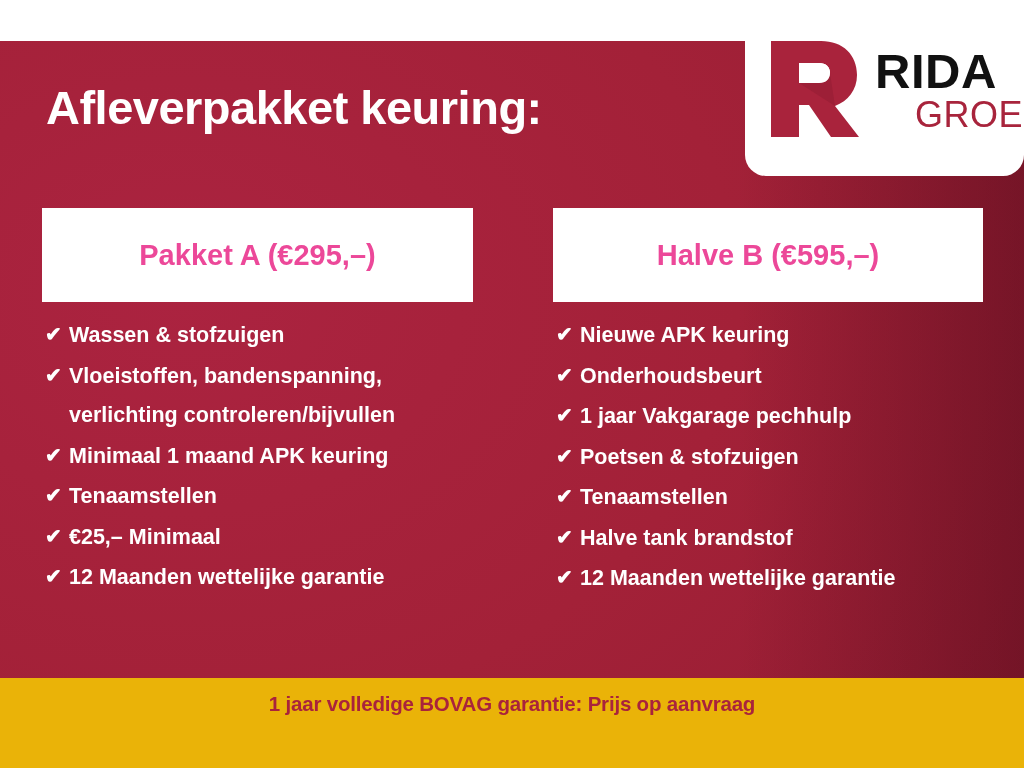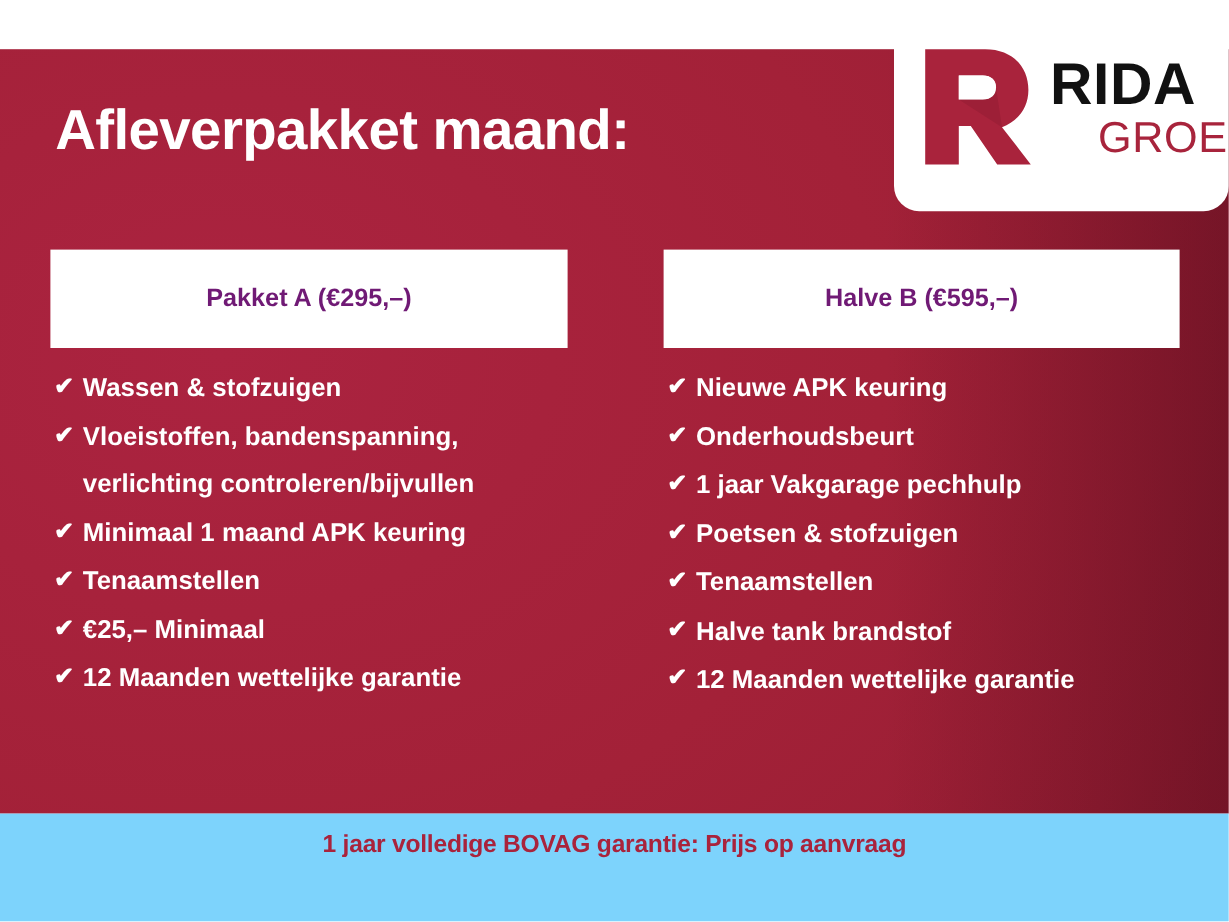--- a/index.html
+++ b/index.html
@@ -92,26 +92,26 @@
     z-index:3;
   }
   .col {
     position:absolute;
     top:0;
   }
   .col-a { left:42px; width:431px; }
   .col-b { left:553px; width:430px; }
   .pkg-header {
     background:#ffffff;
-    height:82px;
+    height:94px;
     display:flex;
     align-items:center;
     justify-content:center;
-    color:#701a75;
-    font-size:21px;
+    color:#ec4899;
+    font-size:29px;
     font-weight:bold;
     letter-spacing:0px;
     white-space:nowrap;
   }
   .pkg-list {
     list-style:none;
     margin-top:14px;
   }
   .pkg-item {
     display:flex;
@@ -134,21 +134,21 @@
   .item-text {
     flex:1 1 auto;
     white-space:pre-line;
     font-weight:bold;
   }
   
   .footer {
     position:absolute;
     left:0; top:678px;
     width:1024px; height:90px;
-    background:#7dd3fc;
+    background:#eab308;
     display:flex;
     align-items:flex-start;
     justify-content:center;
     padding-top:14px;
     z-index:5;
   }
   .footer-text {
     color:#a9233c;
     font-size:20.5px;
     font-weight:bold;
@@ -156,21 +156,21 @@
     white-space:nowrap;
   }
 </style>
 </head>
 <body>
 
 <div class="slide">
 
   <div class="red-panel"></div>
 
-  <h1 class="headline">Afleverpakket maand:</h1>
+  <h1 class="headline">Afleverpakket keuring:</h1>
 
   <div class="logo-panel">
     <div class="logo-mark">
       <svg viewBox="0 0 112 112" xmlns="http://www.w3.org/2000/svg" aria-hidden="true">
         <path d="M12 8 H62 C84 8 98 22 98 42 C98 57 89 68 76 73 L100 104 H72 L50 72 H40 V104 H12 Z
                  M40 30 V50 H60 C67 50 71 46 71 40 C71 34 67 30 60 30 Z" fill="#a9233c"></path>
         <path d="M40 30 V50 H60 C67 50 71 46 71 40 C71 34 67 30 60 30 Z" fill="#ffffff"></path>
         <path d="M40 50 H60 C67 50 71 46 71 40 L76 73 Z" fill="#8e1b30" opacity="0.45"></path>
       </svg>
     </div>

